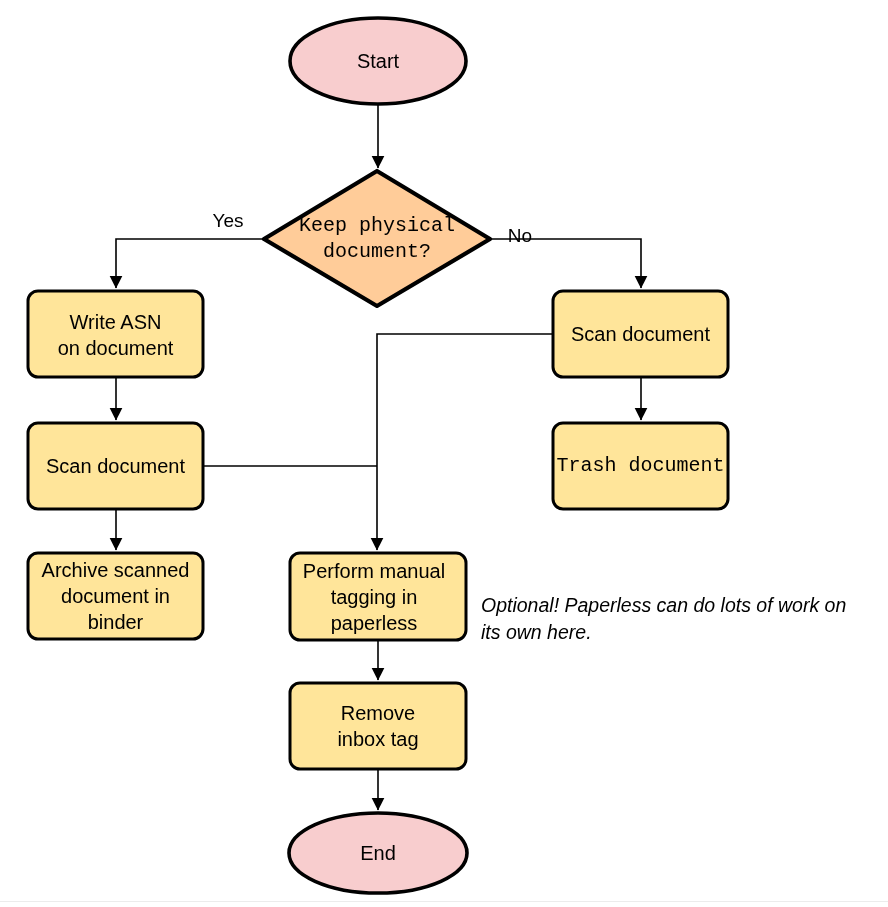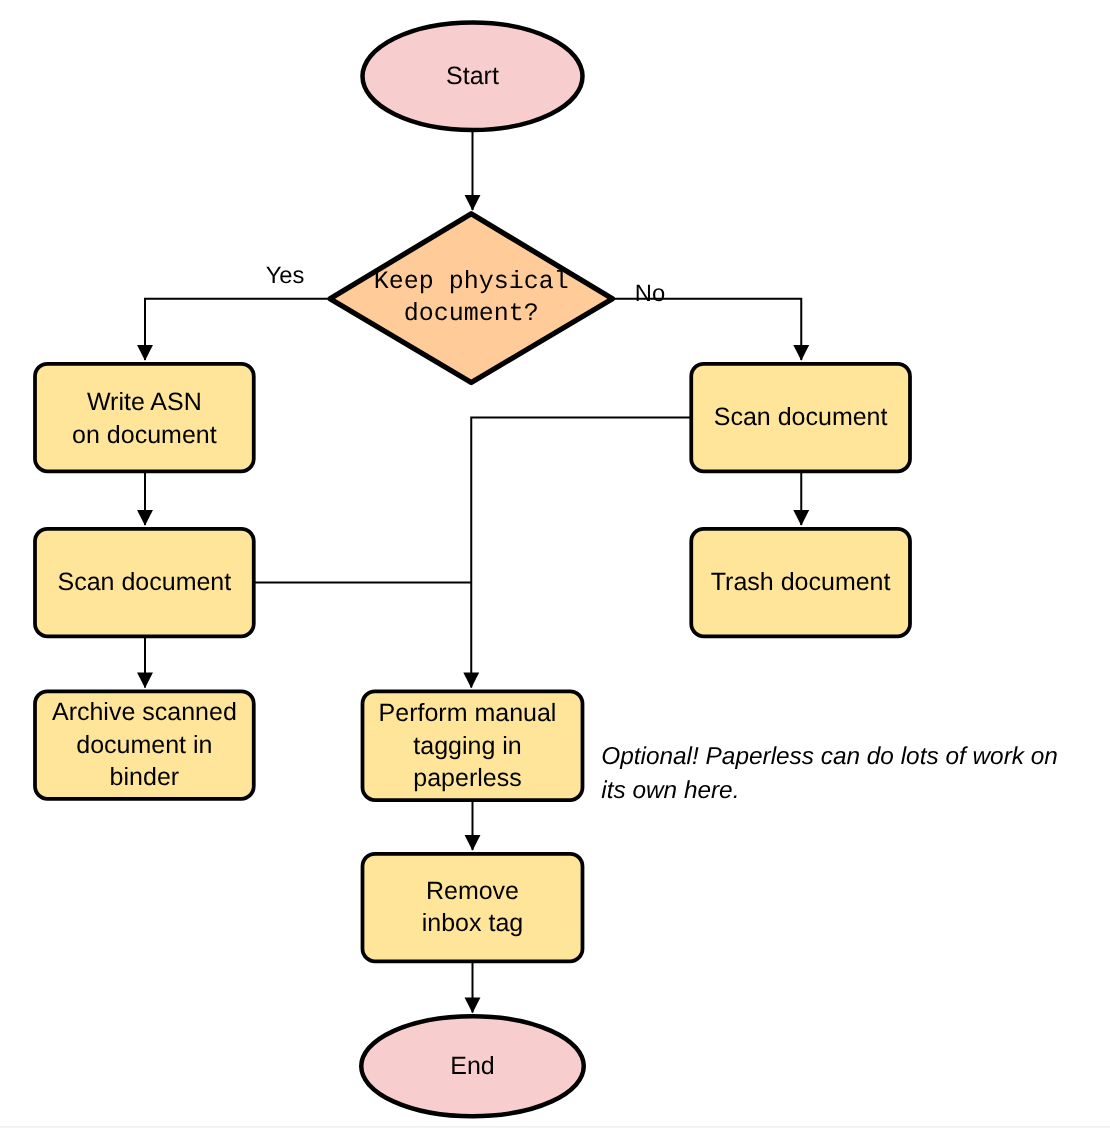--- a/index.html
+++ b/index.html
@@ -110,21 +110,21 @@
 on document</div>
 
   <div class="node-label" style="left:28px; top:423px; width:175px; height:86px;">Scan document</div>
 
   <div class="node-label" style="left:28px; top:553px; width:175px; height:86px;border-radius:19px;">Archive scanned
 document in
 binder</div>
 
   <div class="node-label" style="left:553px; top:291px; width:175px; height:86px;">Scan document</div>
 
-  <div class="node-label" style="left:553px; top:423px; width:175px; height:86px;">Trash document</div>
+  <div class="node-label" style="left:553px; top:423px; width:175px; height:86px;font-family:Liberation Mono, monospace;">Trash document</div>
 
   <div class="node-label" style="left:290px; top:553px; width:168px; height:87px;">Perform manual
 tagging in
 paperless</div>
 
   <div class="node-label" style="left:290px; top:683px; width:176px; height:86px;">Remove
 inbox tag</div>
 
   <div class="node-label" style="left:289px; top:813px; width:178px; height:80px;">End</div>
 

